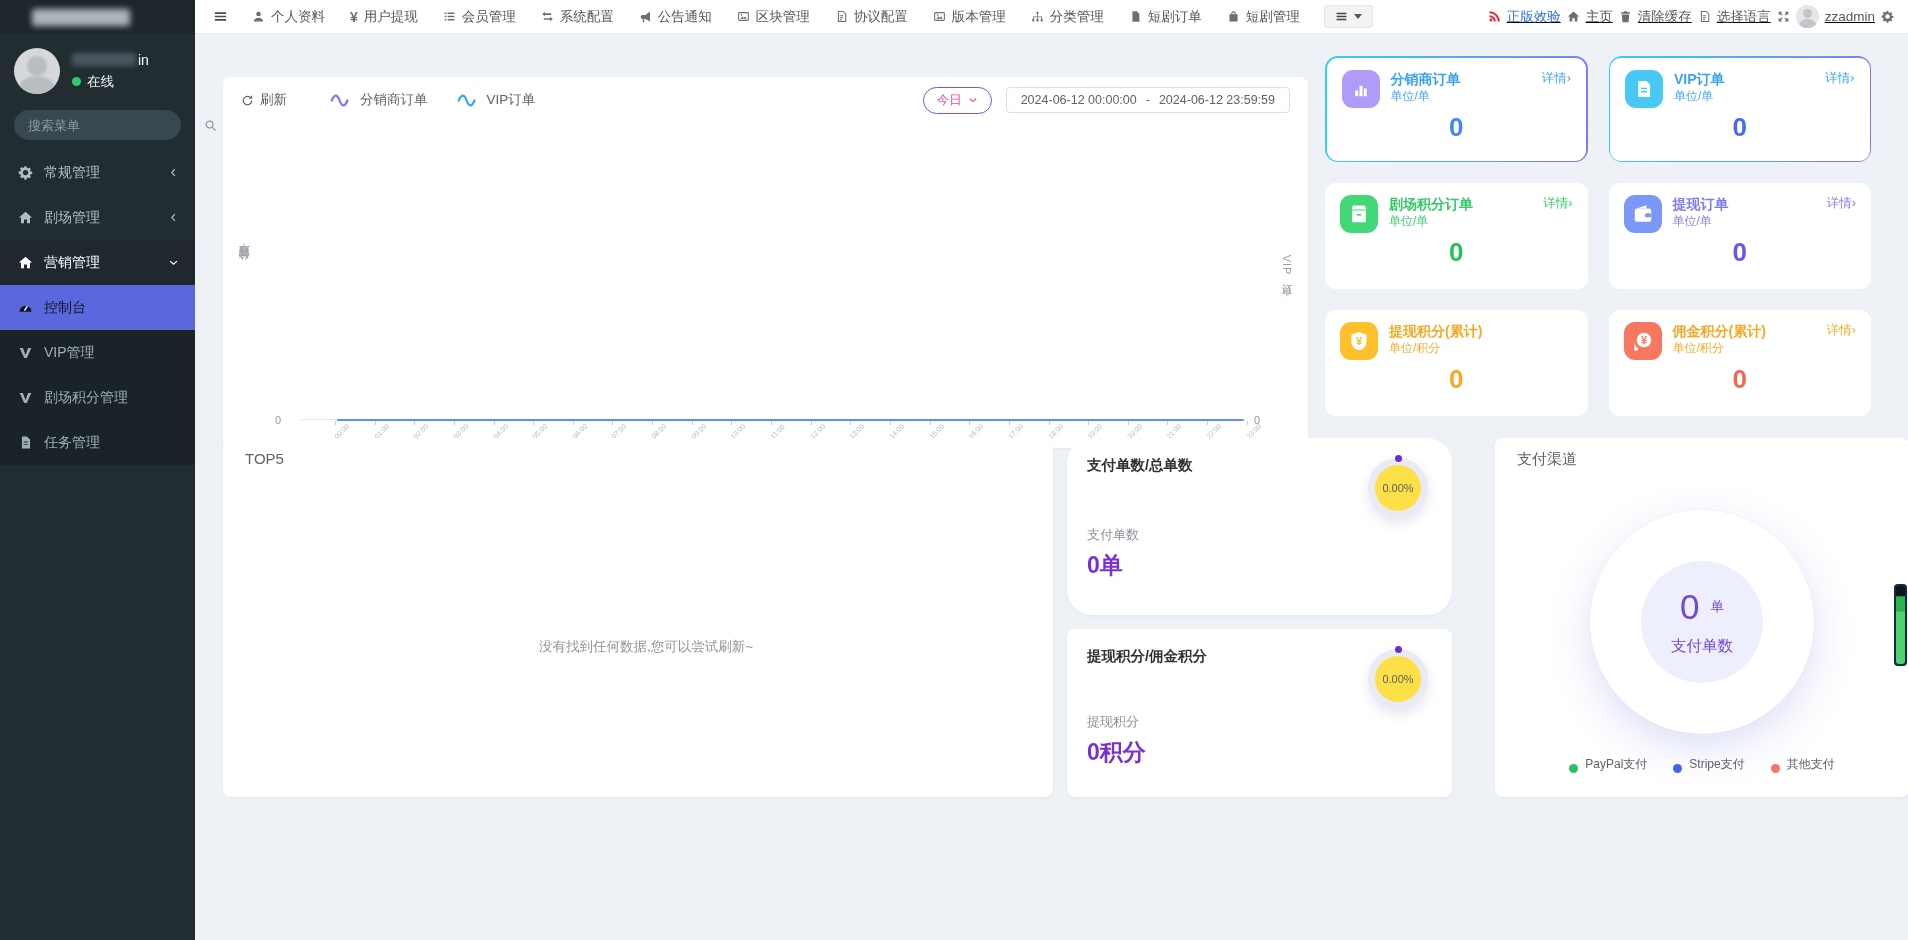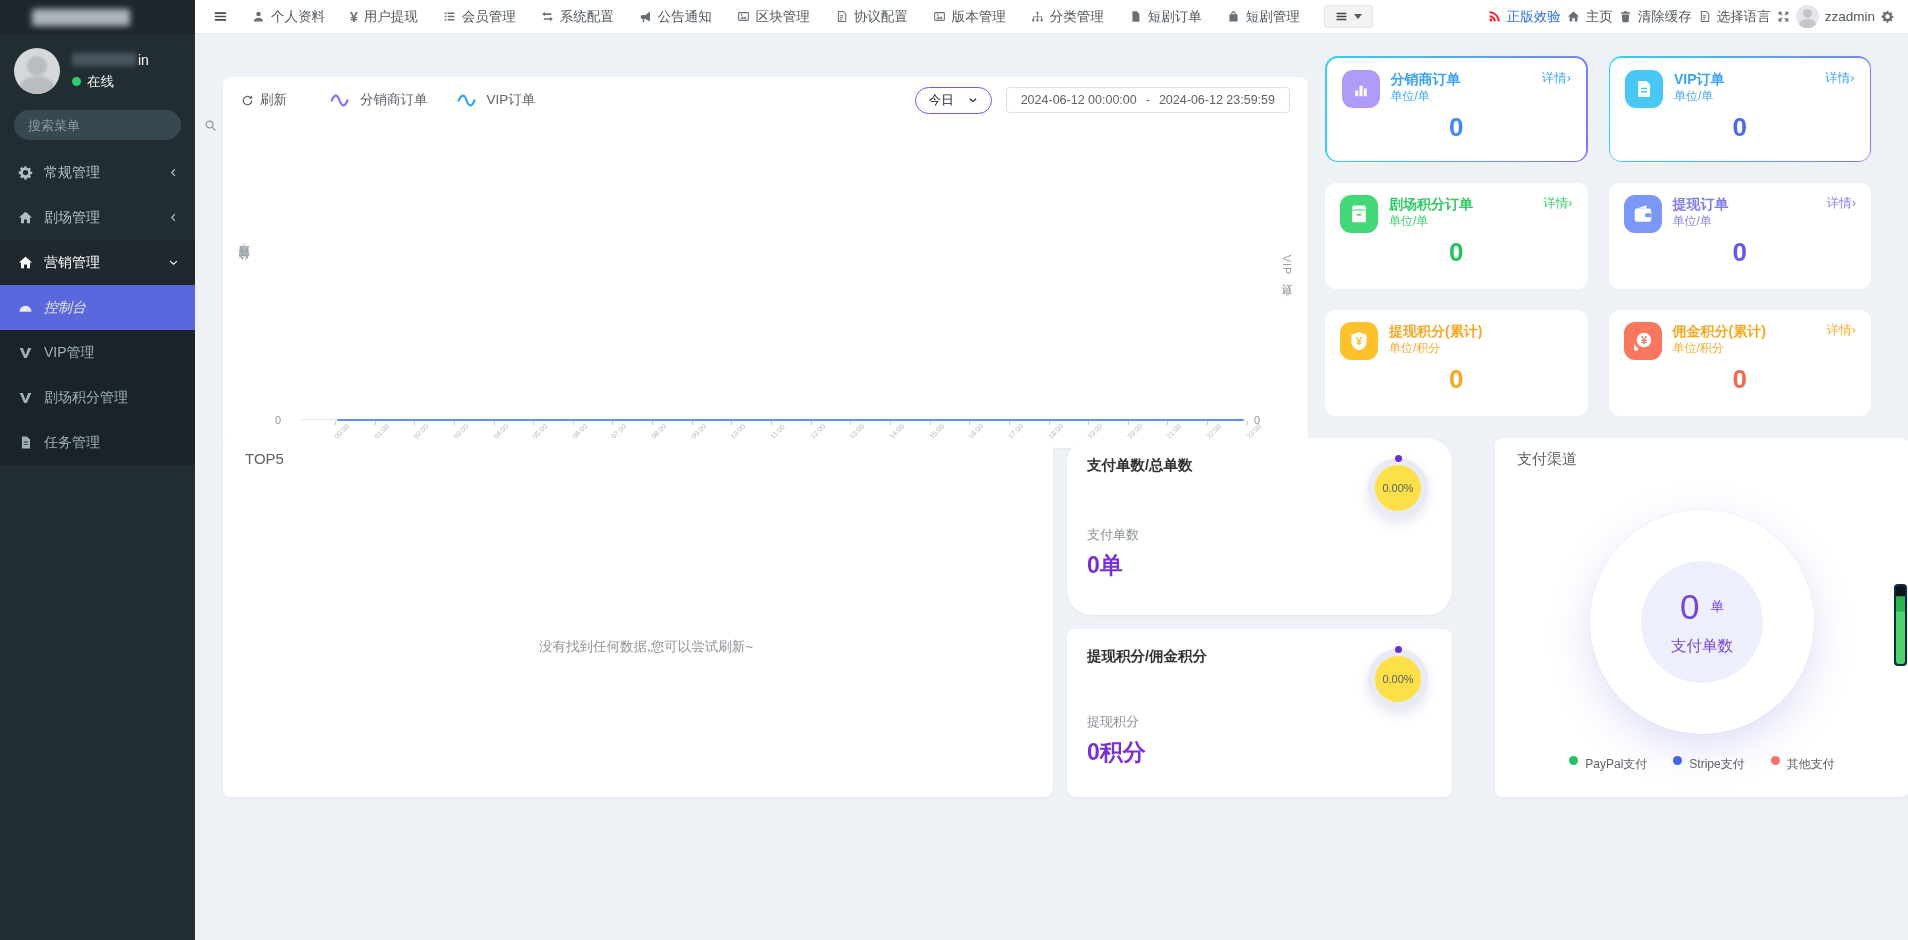--- a/index.html
+++ b/index.html
@@ -25,53 +25,53 @@
   .search-box input::placeholder { color:#8e9ba3; }
   .search-box svg { color:#8e9ba3; }
   .snav { margin-top:6px; }
   .snav-item { display:flex; align-items:center; gap:11px; height:45px; padding:0 16px 0 18px; color:#b0bfc6; font-size:14px; cursor:pointer; }
   .snav-item .ic { width:15px; height:15px; }
   .snav-item .chev { margin-left:auto; width:11px; height:11px; }
   .snav-item.expanded { background:#1e282e; color:#fff; }
   .submenu { background:#1a2327; }
   .snav-sub { display:flex; align-items:center; gap:11px; height:45px; padding:0 16px 0 18px; color:#9fb0b8; font-size:14px; cursor:pointer; }
   .snav-sub .ic { width:15px; height:15px; }
-  .snav-sub.active { background:#5b68dd; color:#e5e5e5;font-style:italic; }
+  .snav-sub.active { background:#5b68dd; color:#0f172a; }
 
   
   .topbar { position:absolute; left:195px; right:0; top:0; height:34px; background:#fff; border-bottom:1px solid #e7e9ec; display:flex; align-items:center; padding:0 14px 0 18px; gap:24px; z-index:4; }
   .hamburger { background:none; border:none; color:#454c52; cursor:pointer; display:flex; }
   .hamburger .ic { width:15px; height:15px; }
   .topnav { display:flex; align-items:center; gap:25px; }
   .topnav-item { display:flex; align-items:center; gap:6px; color:#50585e; font-size:13.5px; cursor:pointer; text-decoration:none; white-space:nowrap; }
   .topnav-item .ic { color:#687077; }
   .yen-glyph { font-size:14px; font-weight:bold; color:#687077; line-height:1; }
   .more-btn { background:#f2f3f5; border:1px solid #e3e5e8; border-radius:3px; padding:4px 10px; display:flex; align-items:center; gap:6px; color:#444; cursor:pointer; }
   .more-btn .caret { width:0; height:0; border-left:4px solid transparent; border-right:4px solid transparent; border-top:5px solid #555; }
-  .topnav-right { margin-left:auto; display:flex; align-items:center; gap:6px; }
+  .topnav-right { margin-left:auto; display:flex; align-items:center; gap:6px;text-decoration:underline; }
   .verify .ic { color:#f5222d; }
   .verify span { color:#2d6cea; }
   .avatar-sm { width:23px; height:23px; border-radius:50%; background:#e4e6e9; position:relative; overflow:hidden; flex:none; }
   .avatar-sm i { position:absolute; left:7px; top:4px; width:9px; height:9px; border-radius:50%; background:#c2c6cb; }
   .avatar-sm b { position:absolute; left:3px; top:14px; width:17px; height:12px; border-radius:50%; background:#c2c6cb; }
 
   
   .content { position:absolute; left:195px; top:34px; right:0; bottom:0; }
   .card { position:absolute; background:#fff; border-radius:8px; box-shadow:0 1px 3px rgba(30,40,90,.05); }
 
   
   .chart-card { left:28px; top:15px; width:1085px; height:371px;margin-top:28px; }
   .chart-head { height:46px; display:flex; align-items:center; padding:0 18px; }
   .refresh-btn { display:flex; align-items:center; gap:6px; color:#5f6368; font-size:13.5px; background:none; border:none; cursor:pointer; font-family:inherit; }
   .legend-row { display:flex; align-items:center; gap:28px; margin-left:42px; }
   .legend-item { display:flex; align-items:center; gap:7px; color:#5f6368; font-size:13.5px; cursor:pointer; }
   .legend-item svg { width:24px; height:13px; }
   .leg-purple { color:#8a6ef5; } .leg-blue { color:#36a3f7; }
   .chart-head-right { margin-left:auto; display:flex; align-items:center; gap:14px; }
-  .range-btn { border:1px solid #7950f2; color:#0f172a; background:#fff; border-radius:15px; padding:4px 13px; font-size:12.5px; display:flex; align-items:center; gap:14px; cursor:pointer; font-family:inherit; }
+  .range-btn { border:1px solid #7950f2; color:#ec4899; background:#fff; border-radius:15px; padding:4px 13px; font-size:12.5px; display:flex; align-items:center; gap:6px; cursor:pointer; font-family:inherit; }
   .range-btn .ic { width:10px; height:10px; }
   .date-box { border:1px solid #dcdfe6; border-radius:4px; color:#5f6368; font-size:12.5px; padding:5px 14px; display:flex; gap:9px; align-items:center; cursor:pointer; }
   .plot { position:relative; height:325px; }
   .yaxis-title { position:absolute; top:44%; transform:translateY(-50%) ; writing-mode:vertical-rl; color:#9aa0a6; font-size:11px; letter-spacing:1px; }
   .yaxis-title.left { left:14px; transform:translateY(-50%) rotate(180deg); }
   .yaxis-title.right { right:14px; }
   .ytick { position:absolute; bottom:22px; color:#999; font-size:11px; }
   .ytick.left { left:52px; } .ytick.right { right:48px; }
   .axis-line { position:absolute; left:78px; right:64px; bottom:28px; height:0; border-bottom:1px solid #e4e6ea; }
   .series-line { position:absolute; left:114px; right:64px; bottom:27px; height:2.5px; background:#5b8ff9; border-radius:2px; }
@@ -113,21 +113,21 @@
   .gauge::after { content:""; position:absolute; top:-10px; left:50%; margin-left:-3px; width:7px; height:7px; border-radius:50%; background:#6a2fd0; }
 
   .channel-card { left:1271px; top:404px; width:414px; height:359px;margin-left:29px; }
   .donut { position:absolute; left:95px; top:72px; width:224px; height:224px; border-radius:50%; background:#fff; box-shadow:0 14px 42px rgba(100,110,220,.22), 0 0 0 1px rgba(120,130,230,.04); display:flex; align-items:center; justify-content:center; }
   .donut-hole { width:122px; height:122px; border-radius:50%; background:#edeffc; display:flex; flex-direction:column; align-items:center; justify-content:center; gap:9px; }
   .donut-num-row { display:flex; align-items:center; gap:11px; }
   .donut-num { font-size:35px; color:#7646d9; }
   .donut-unit { font-size:13.5px; color:#7646d9; }
   .donut-label { font-size:15.5px; color:#7646d9; }
   .chan-legend { position:absolute; left:0; right:0; bottom:24px; display:flex; justify-content:center; gap:26px; }
-  .chan-leg-item { display:flex; align-items:flex-start; gap:7px; color:#5f6368; font-size:12px; cursor:pointer; }
+  .chan-leg-item { display:flex; align-items:flex-end; gap:7px; color:#5f6368; font-size:12px; cursor:pointer; }
   .chan-dot { width:9px; height:9px; border-radius:50%; }
 
   
   .scrollmark { position:absolute; right:1px; top:584px; width:13px; height:82px; background:#0a2b46; border-radius:4px; padding:2px; z-index:9; cursor:grab; }
   .scrollmark i { display:block; width:100%; height:100%; border-radius:3px; background:linear-gradient(#101416 0 12%, #2ab54a 14% 32%, #4fd36b 34% 100%); }
 </style>
 </head>
 <body>
 
 <svg width="0" height="0" style="position:absolute">

